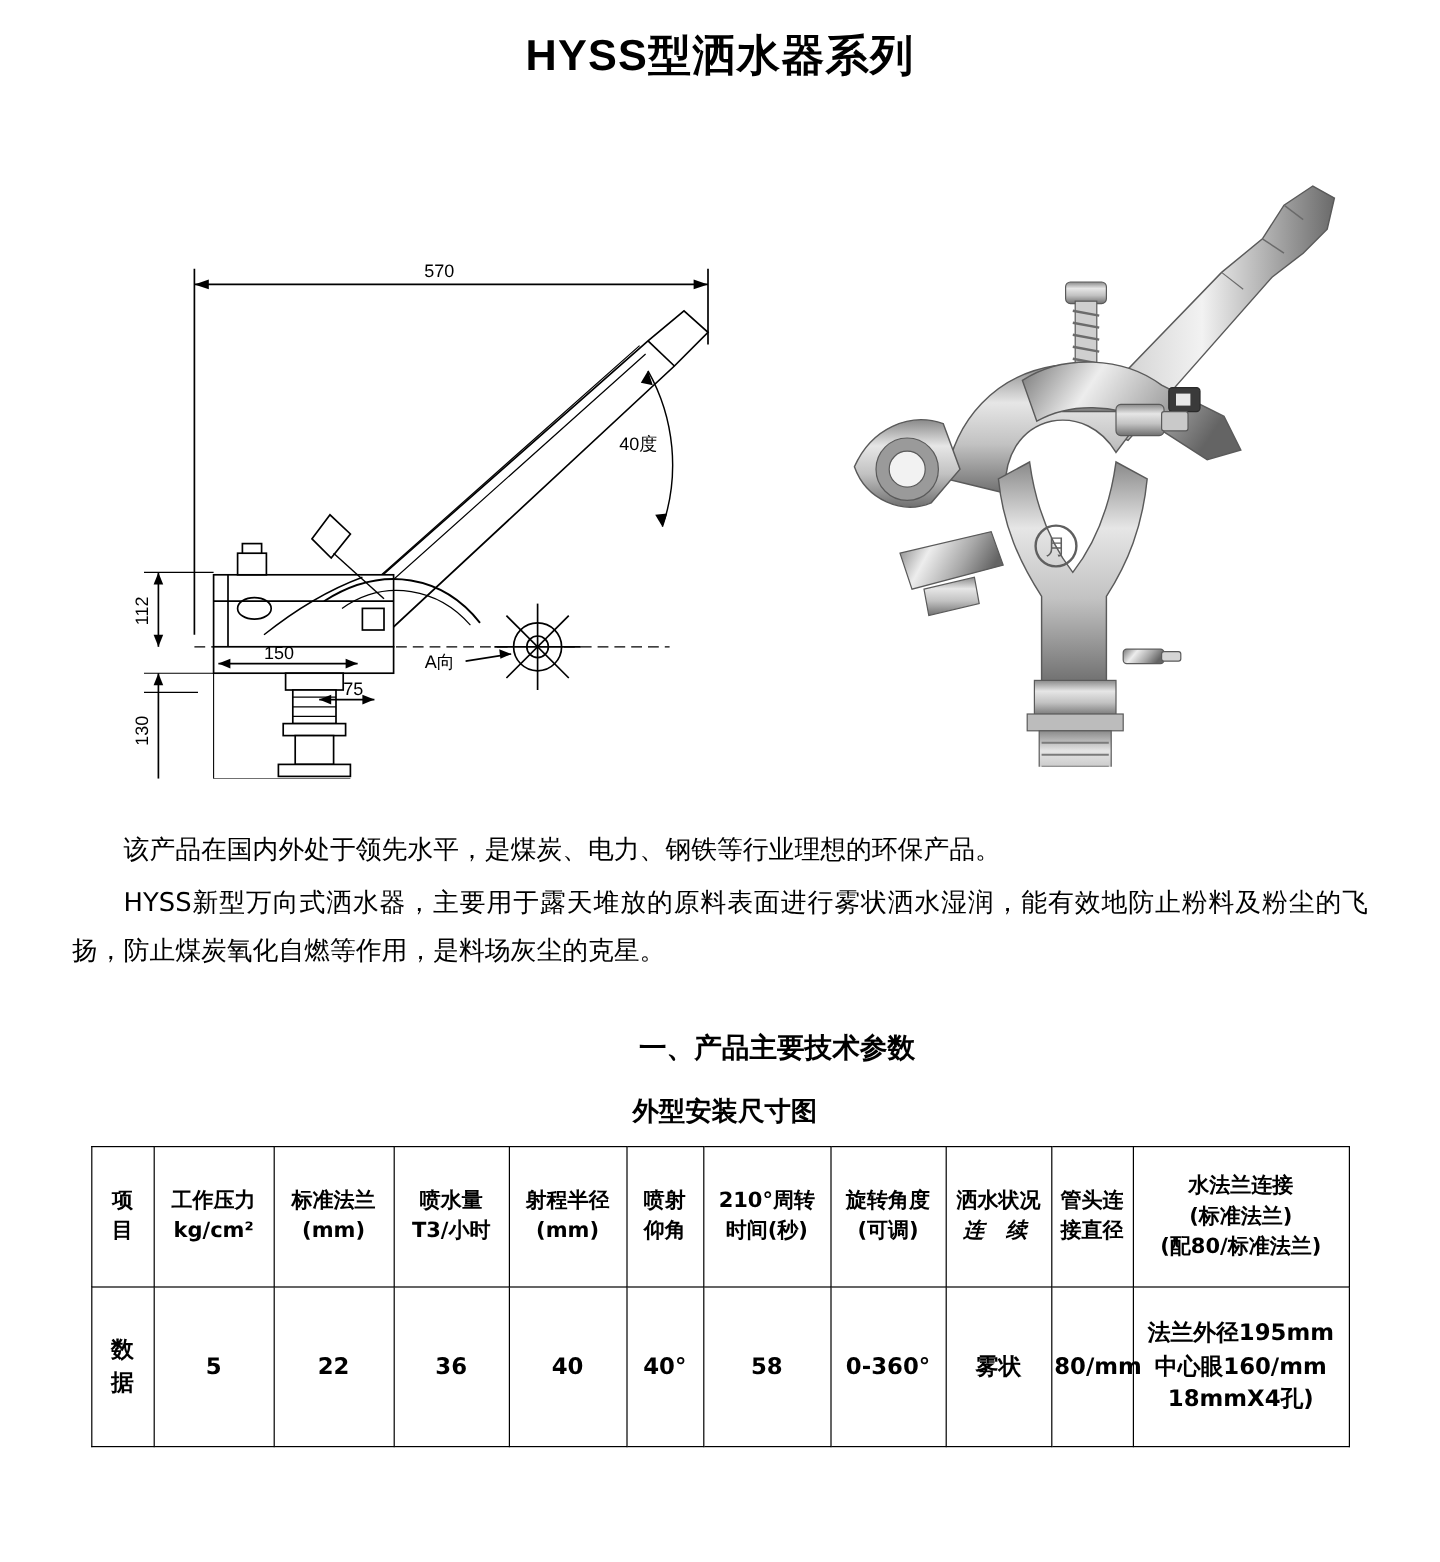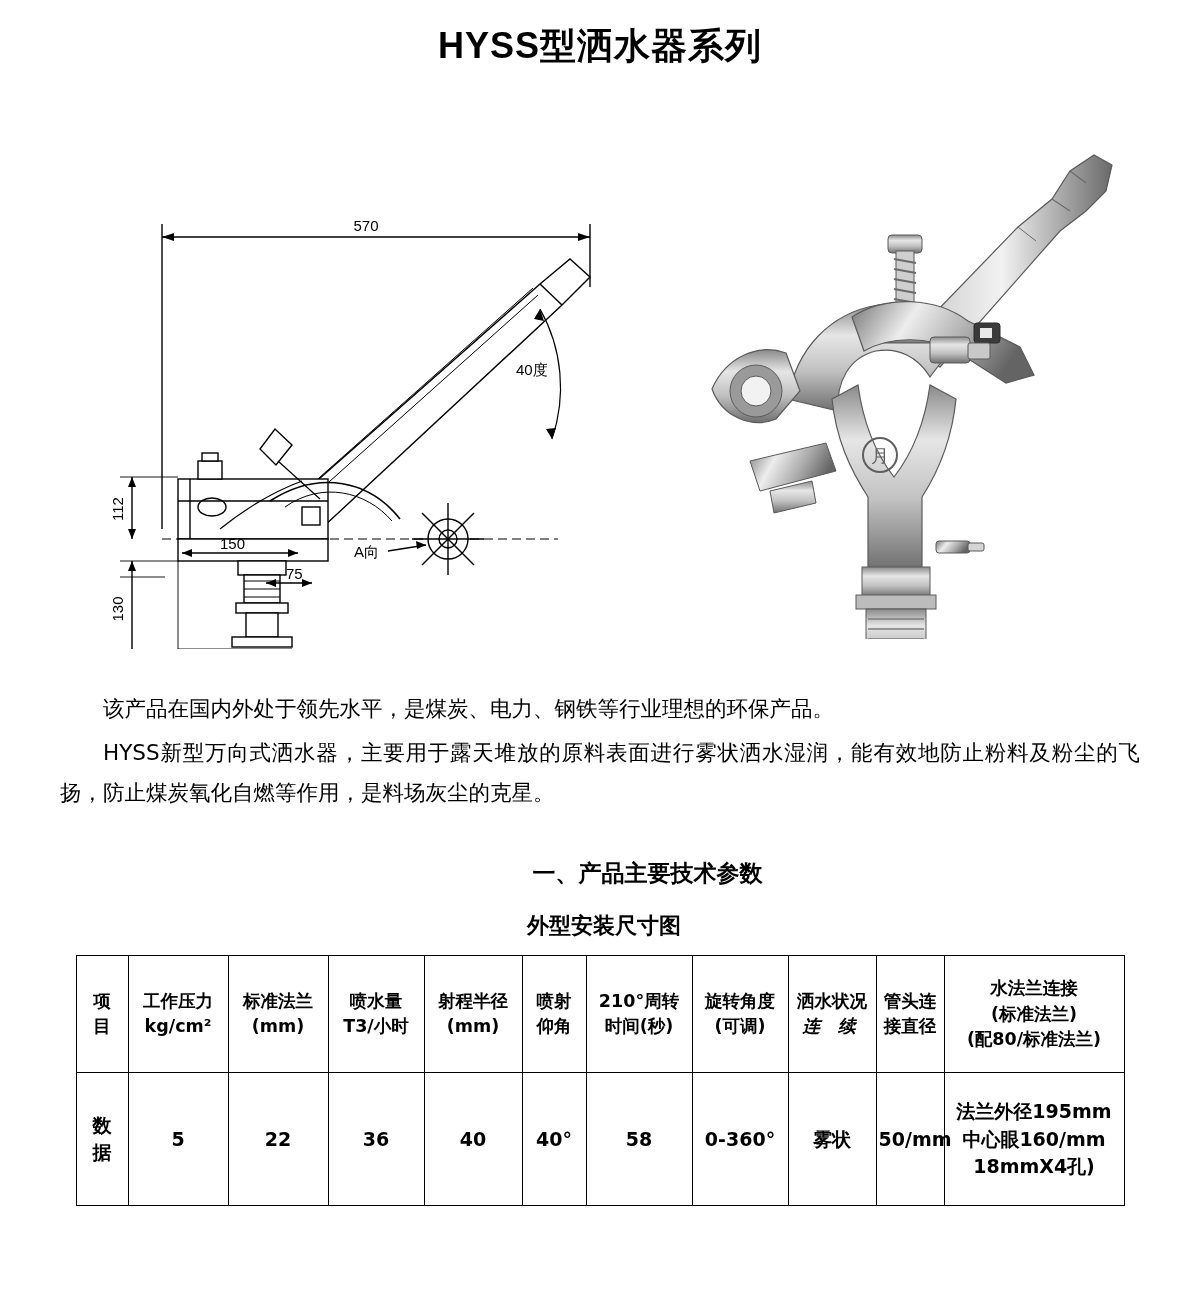--- a/index.html
+++ b/index.html
@@ -384,21 +384,21 @@
         <div>据</div>
       </td>
       <td>5</td>
       <td>22</td>
       <td>36</td>
       <td>40</td>
       <td>40°</td>
       <td>58</td>
       <td>0-360°</td>
       <td>雾状</td>
-      <td>50/mm</td>
+      <td>80/mm</td>
       <td class="flange-cell">
         <div>法兰外径195mm</div>
         <div>中心眼160/mm</div>
         <div>18mmX4孔)</div>
       </td>
     </tr>
   </tbody>
     </table>
 
 </div>

